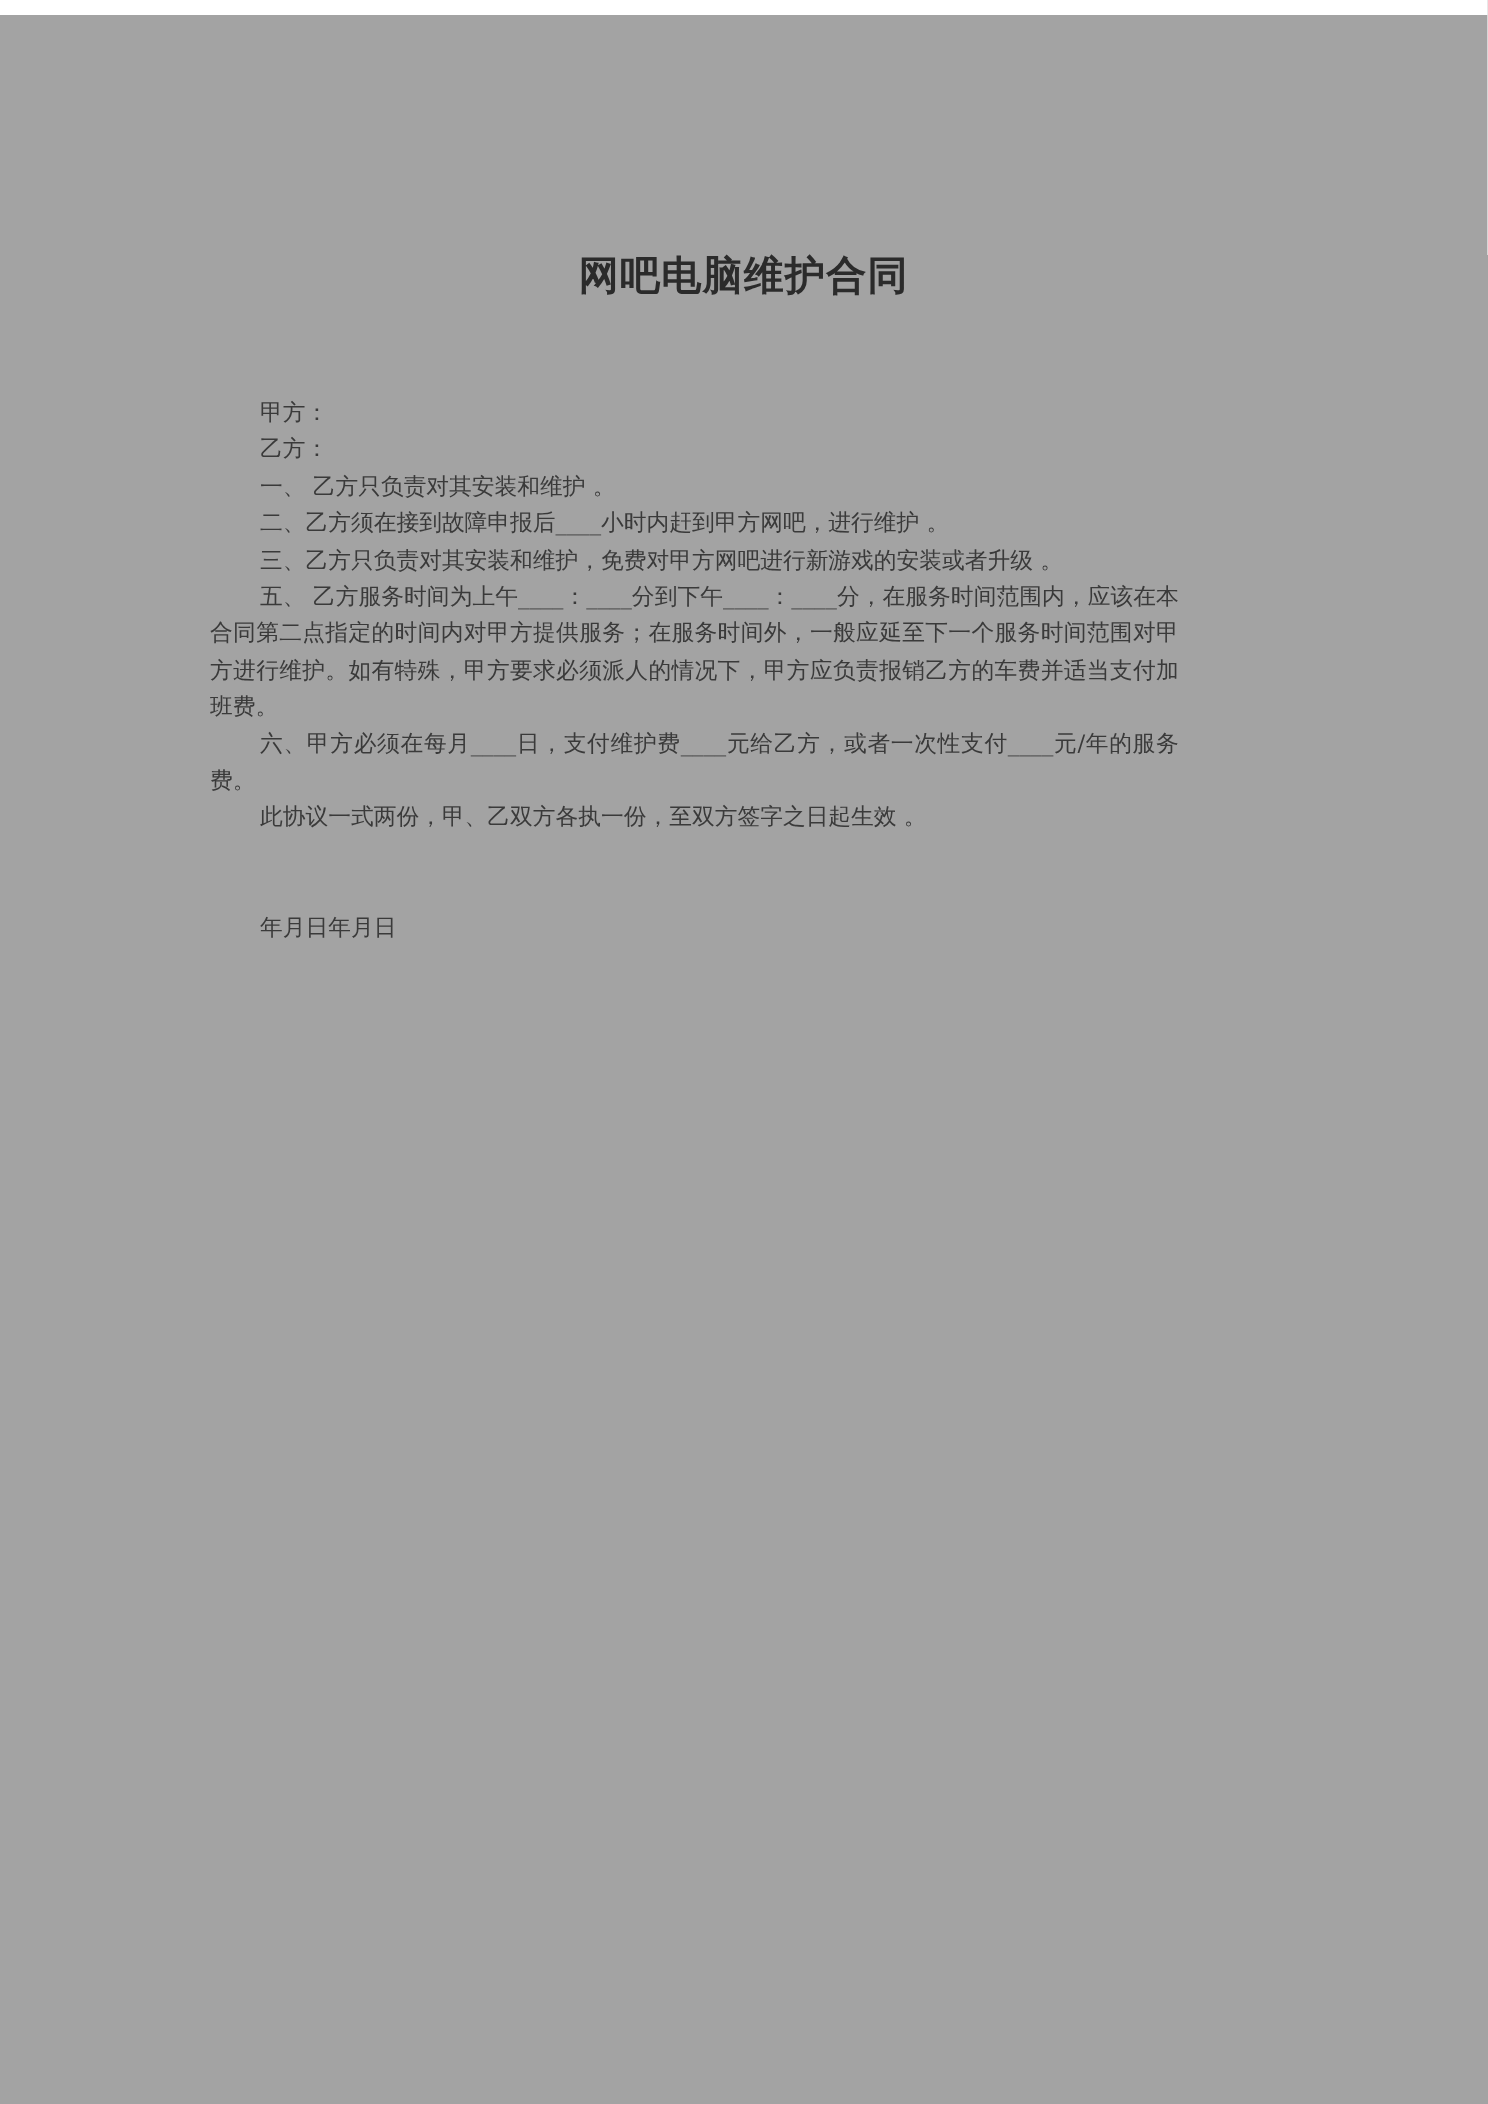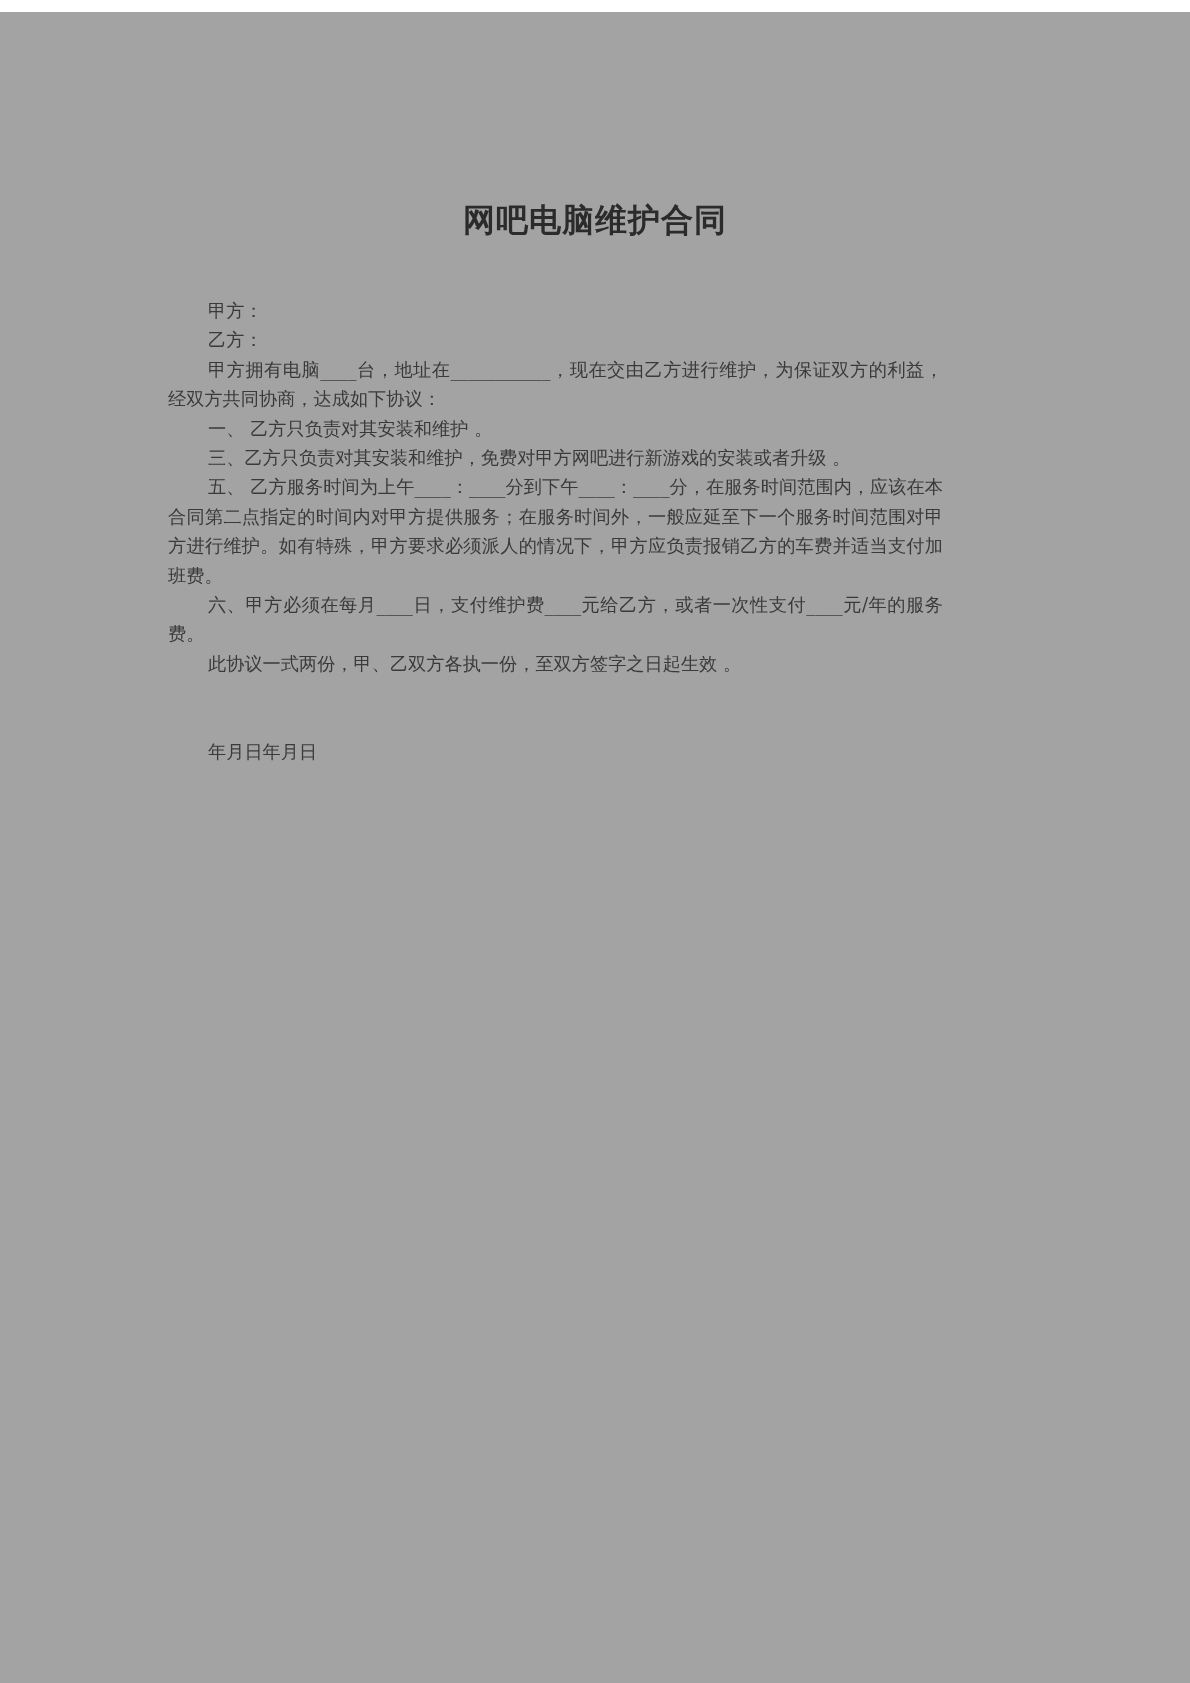--- a/index.html
+++ b/index.html
@@ -30,21 +30,21 @@
       font-family: "DejaVu Sans", "Liberation Sans", sans-serif;
       font-weight: bold;
       font-size: 32px;
       line-height: 40px;
       letter-spacing: 1px;
       color: #2b2b2b;
     }
     .body {
       position: absolute;
       left: 168px;
-      top: 284px;
+      top: 304px;
       width: 775px;
       font-size: 18.2px;
       line-height: 29.4px;
       color: #3a3a3a;
     }
     .p {
       margin: 0;
       text-indent: 40px;
       text-align: justify;
       text-align-last: left;
@@ -59,22 +59,22 @@
   </style>
 </head>
 <body>
 
 <div class="page">
   <div class="title">网吧电脑维护合同</div>
 
   <div class="body">
     <p class="p">甲方：</p>
     <p class="p">乙方：</p>
-    <p class="p">甲方拥有电脑____台，地址在___________，现在交由乙方进行维护，为保证双方的利益，经双方共同协商，达成如下协议：</p>
     <p class="p">一、  乙方只负责对其安装和维护 。</p>
+    <p class="p">二、乙方须在接到故障申报后____小时内赶到甲方网吧，进行维护 。</p>
     <p class="p">三、乙方只负责对其安装和维护，免费对甲方网吧进行新游戏的安装或者升级 。</p>
     <p class="p">五、  乙方服务时间为上午____：____分到下午____：____分，在服务时间范围内，应该在本合同第二点指定的时间内对甲方提供服务；在服务时间外，一般应延至下一个服务时间范围对甲方进行维护。如有特殊，甲方要求必须派人的情况下，甲方应负责报销乙方的车费并适当支付加班费。</p>
     <p class="p">六、甲方必须在每月____日，支付维护费____元给乙方，或者一次性支付____元/年的服务费。</p>
     <p class="p">此协议一式两份，甲、乙双方各执一份，至双方签字之日起生效 。</p>
 
     <div class="gap"></div>
 
     <p class="sig">年月日年月日</p>
   </div>
 </div>

